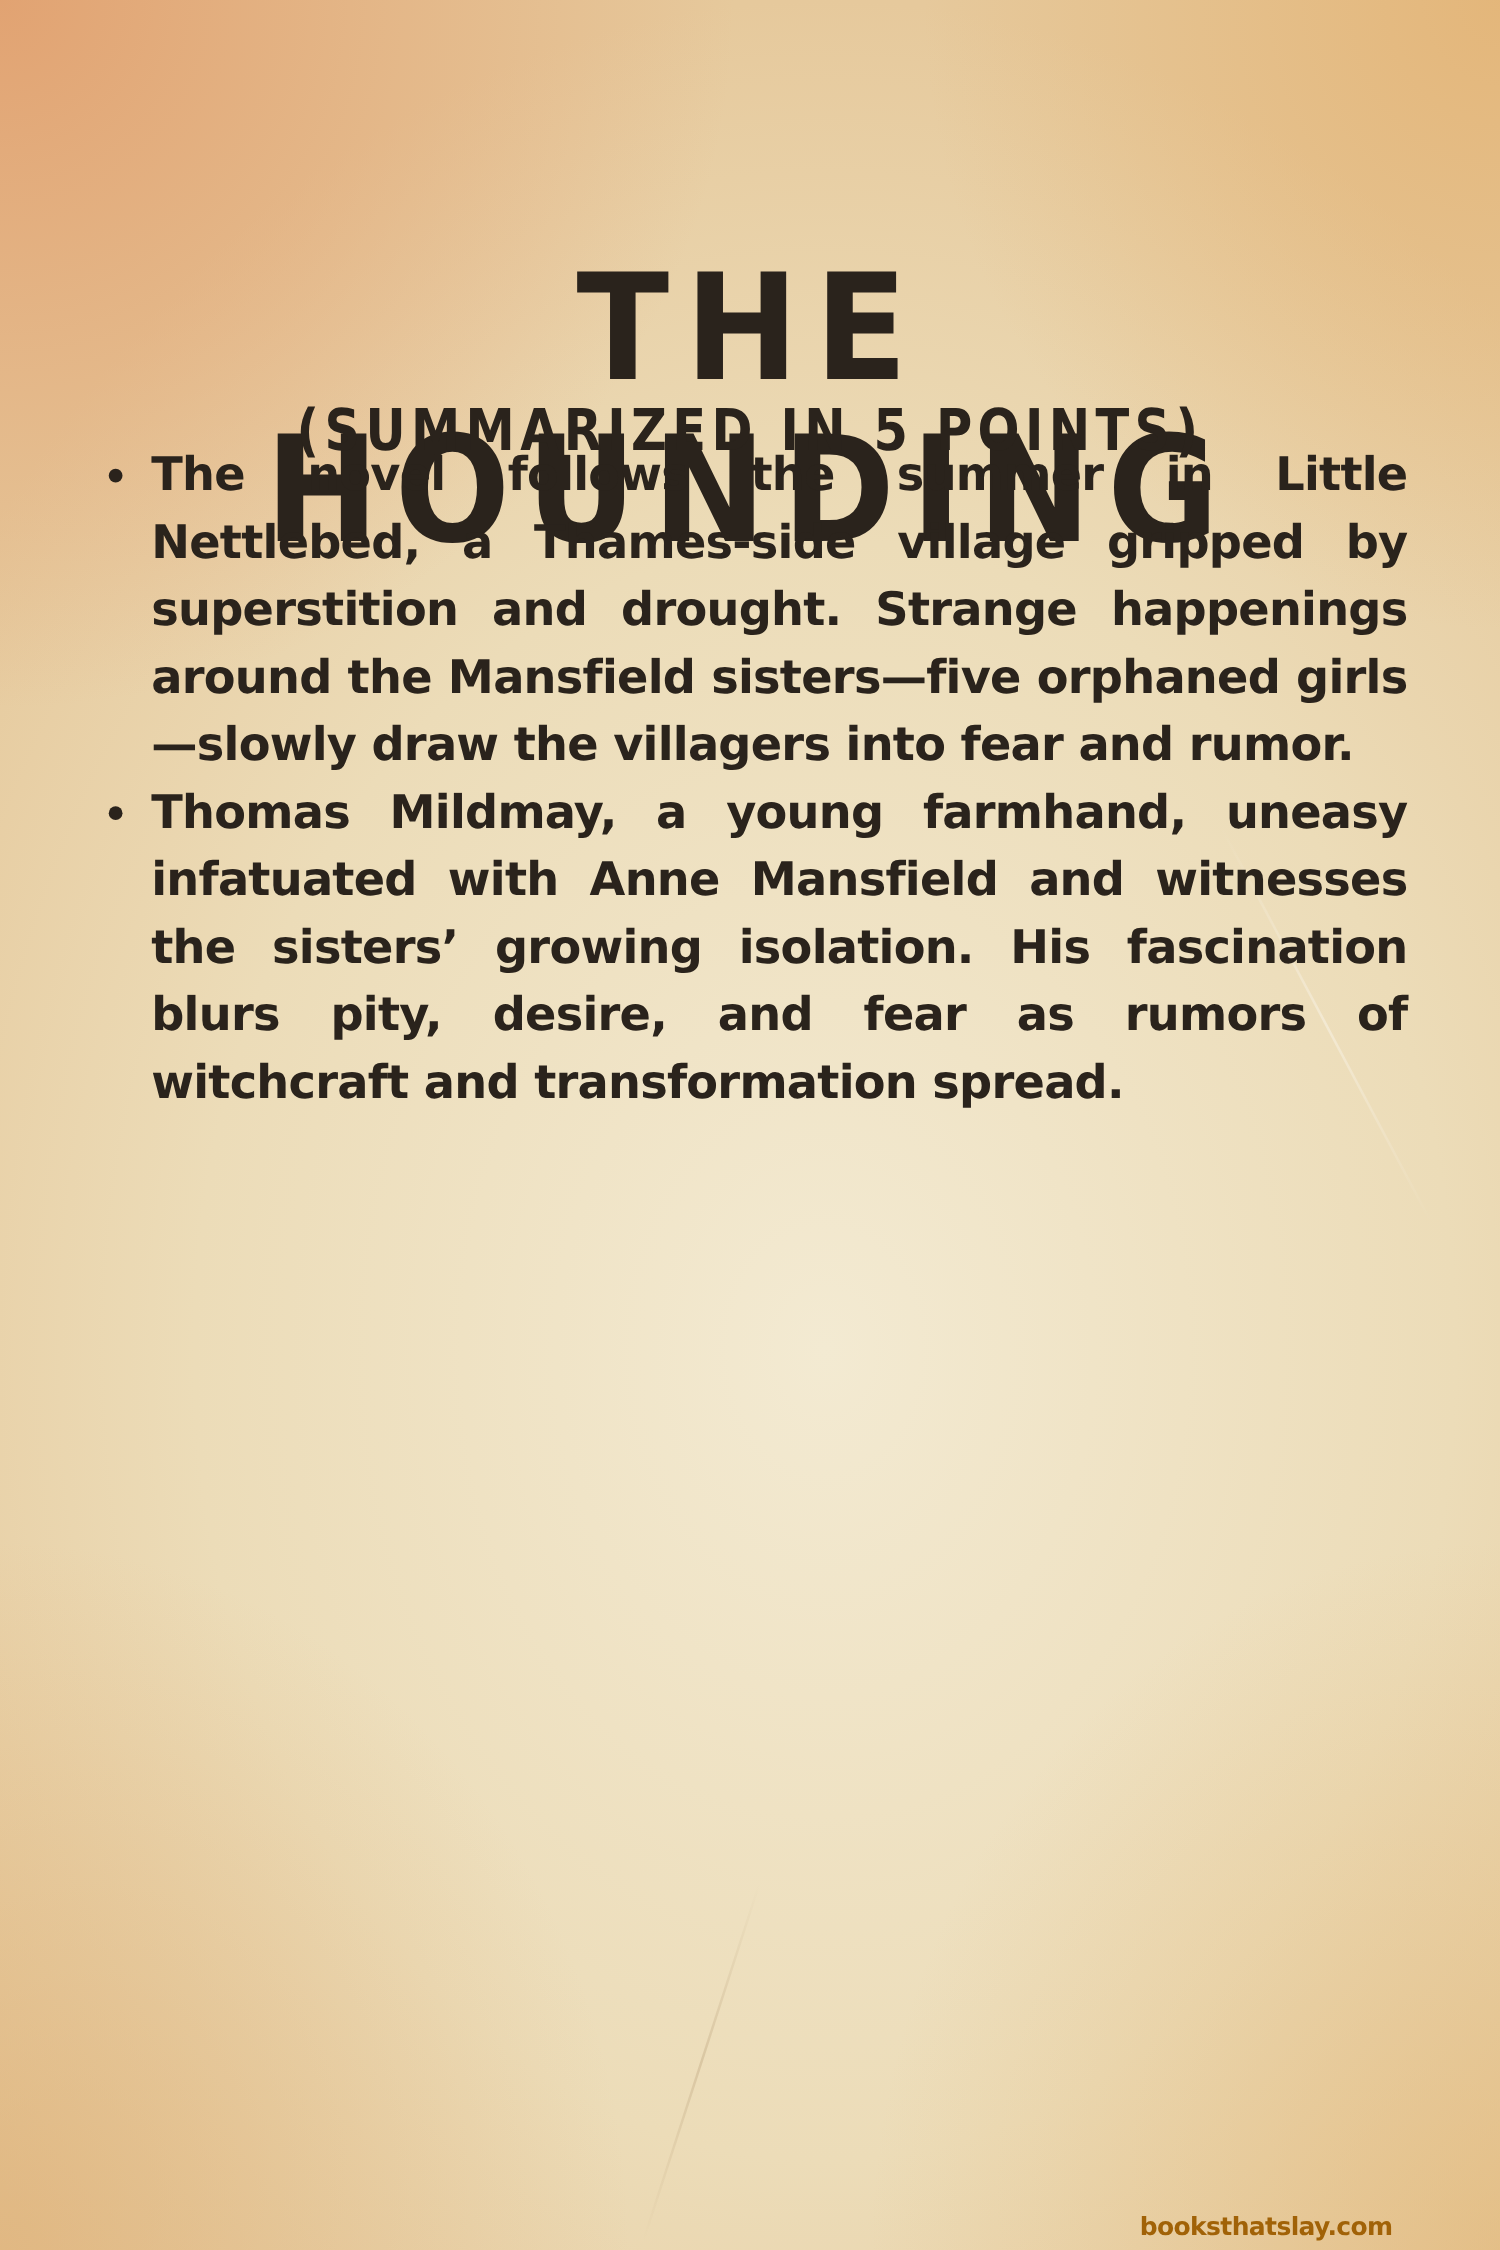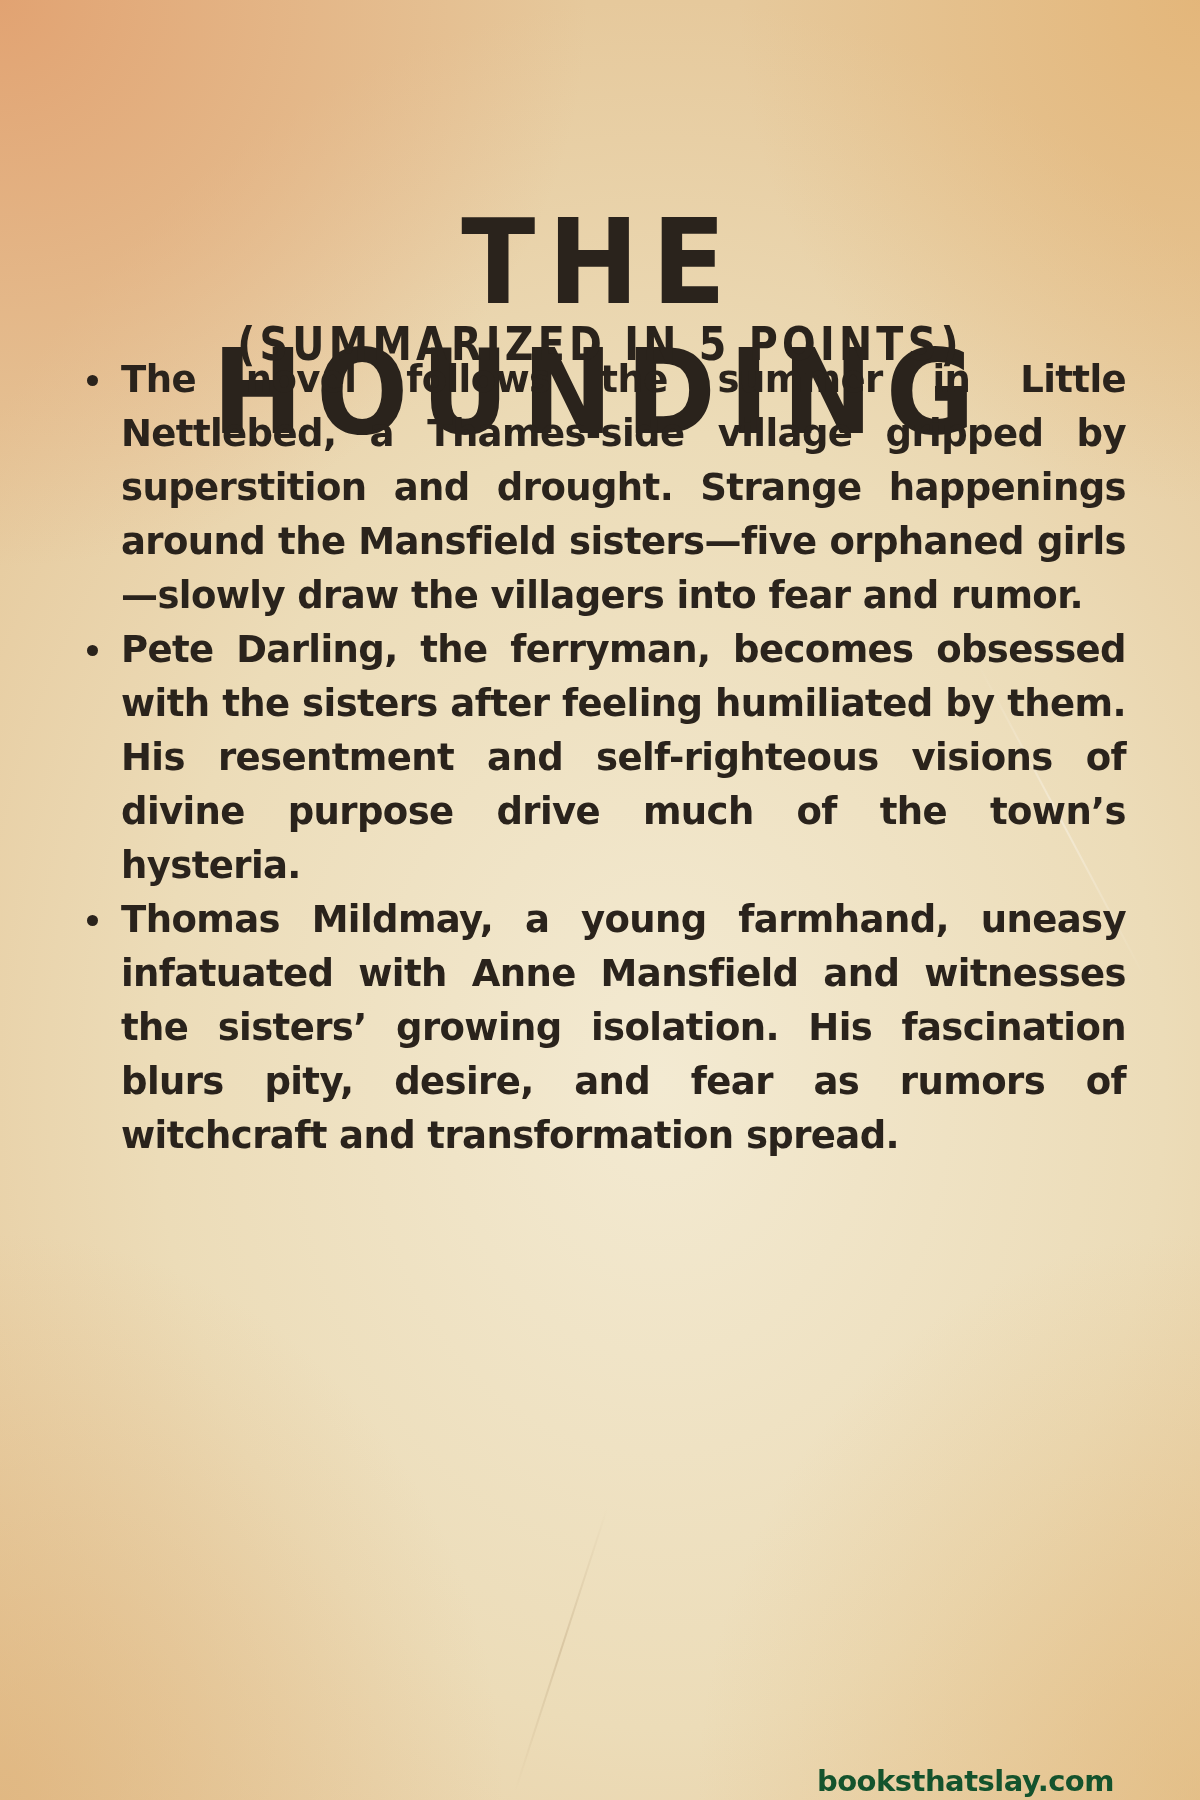--- a/index.html
+++ b/index.html
@@ -101,45 +101,41 @@
     .point-text {
       display: block;
       text-align: justify;
     }
     .footer {
       position: absolute;
       right: 86px;
       top: 1764px;
       font-family: "DejaVu Sans", sans-serif;
       font-weight: bold;
-      font-size: 29px;
+      font-size: 20px;
       line-height: 34px;
       letter-spacing: -0.5px;
-      color: #14532d;
+      color: #a16207;
     }
   </style>
 </head>
 <body>
 
 <div class="paper-crease crease-1"></div>
 <div class="paper-crease crease-2"></div>
 
 <header class="header">
   <h1 class="title">THE HOUNDING</h1>
   <h2 class="subtitle">(SUMMARIZED IN 5 POINTS)</h2>
 </header>
 
 <ul class="points">
   <li class="point">
     <span class="bullet"></span>
     <span class="point-text">The novel follows the summer in Little Nettlebed, a Thames-side village gripped by superstition and drought. Strange happenings around the Mansfield sisters—five orphaned girls—slowly draw the villagers into fear and rumor.</span>
   </li>
   <li class="point">
     <span class="bullet"></span>
-    <span class="point-text">Pete Darling, the ferryman, becomes obsessed with the sisters after feeling humiliated by them. His resentment and self-righteous visions of divine purpose drive much of the town’s hysteria.</span>
-  </li>
-  <li class="point">
-    <span class="bullet"></span>
     <span class="point-text">Thomas Mildmay, a young farmhand, uneasy infatuated with Anne Mansfield and witnesses the sisters’ growing isolation. His fascination blurs pity, desire, and fear as rumors of witchcraft and transformation spread.</span>
   </li>
 </ul>
 
 <div class="footer">booksthatslay.com</div>
 
 </body></html>

